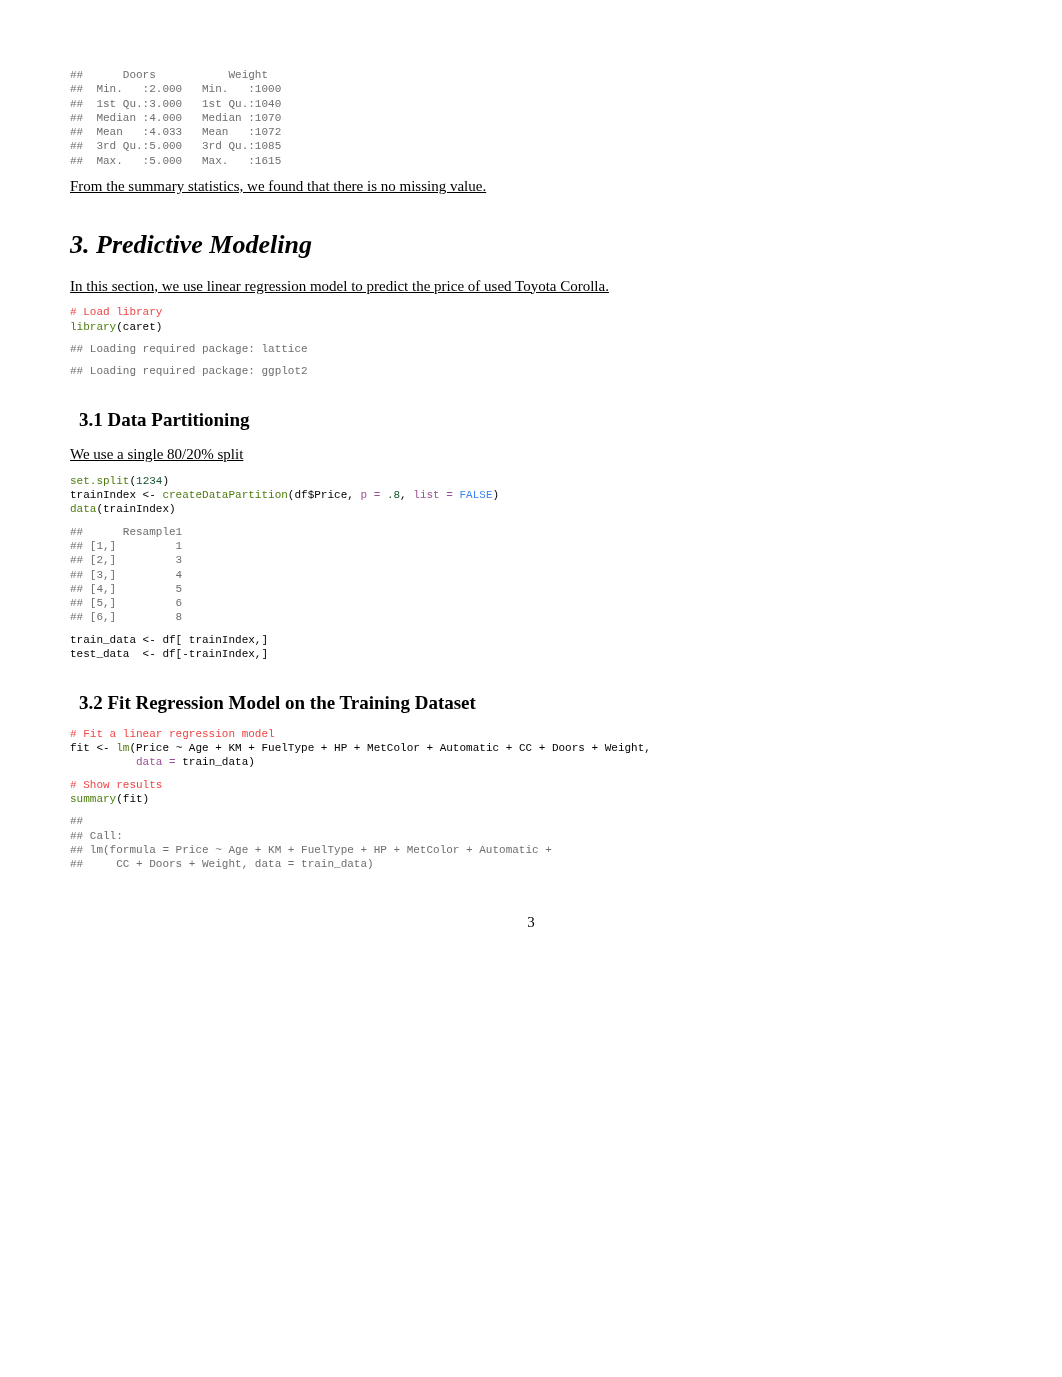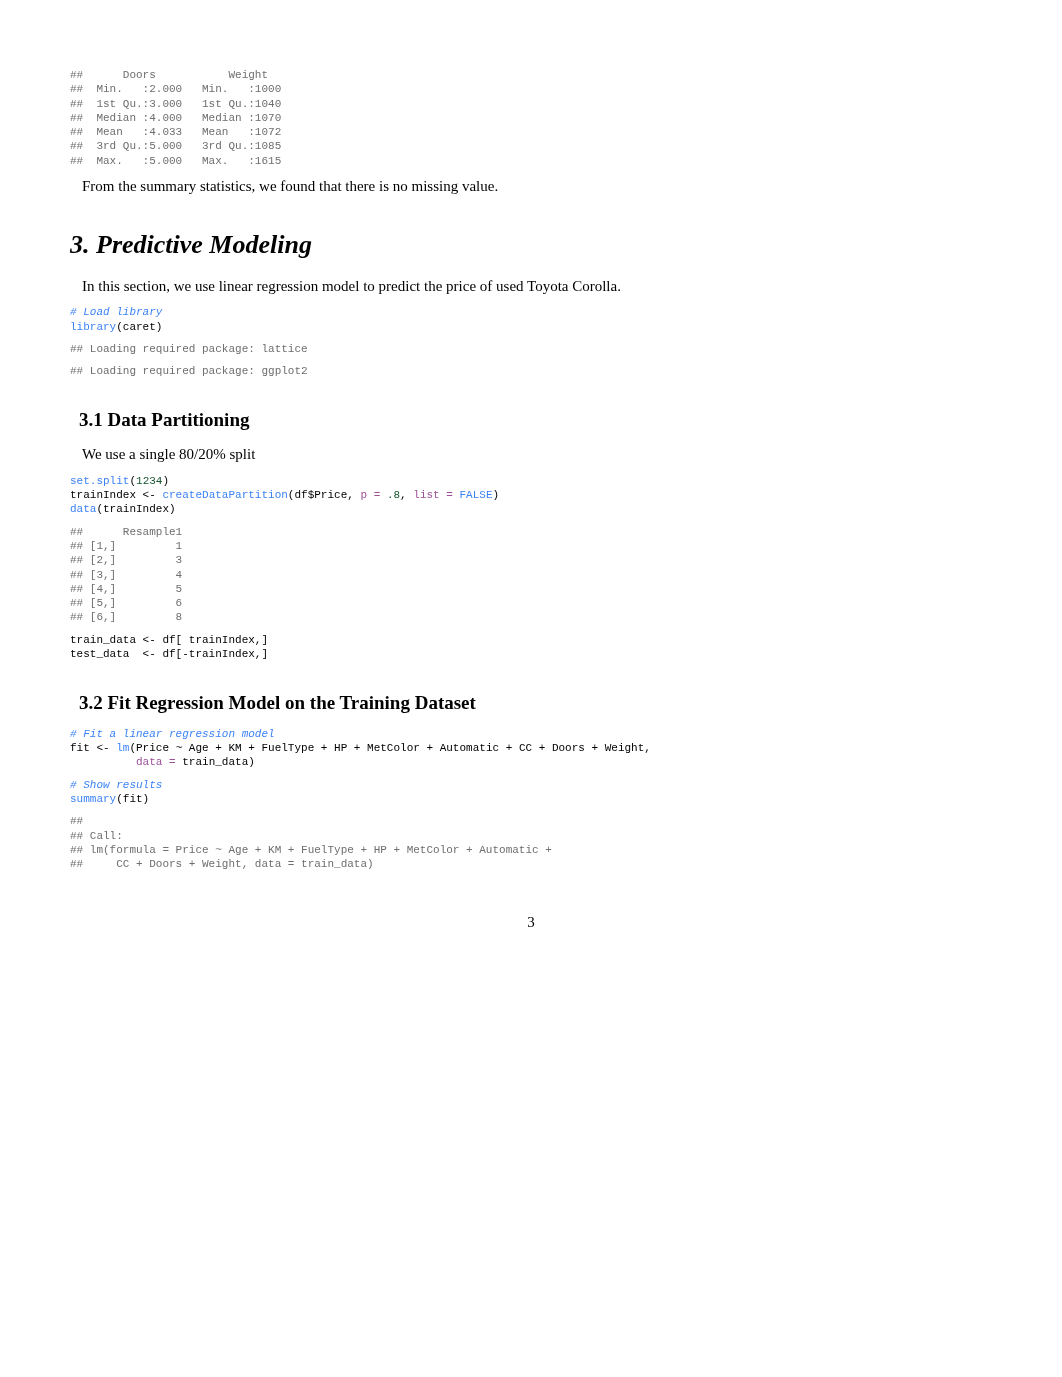--- a/index.html
+++ b/index.html
@@ -13,29 +13,29 @@
     width: 1062px;
     box-sizing: border-box;
   }
   pre {
     font-family: 'Courier New', monospace;
     font-size: 11px;
     white-space: pre;
     margin: 8px 0;
     line-height: 1.3;
   }
-  .comment { color: #3b82f6; font-style: italic; }
-  .func { color: #3b82f6; }
+  .comment { color: #ef4444; }
+  .func { color: #4d7c0f; }
   .kw-arg { color: #9B4F96; }
   .num { color: #14532d; }
   .const { color: #3b82f6; }
   .out-hash { color: #6E6E6E; }
   h1 { font-size: 26px; font-weight: bold; margin: 28px 0 12px 0; font-style: italic; }
   h2 { font-size: 19px; font-weight: bold; margin: 28px 0 10px 9px; }
-  p { margin: 8px 12px; }
+  p { margin: 8px 0; text-decoration: underline; }
   .pagenum { text-align: center; margin-top: 40px; font-size: 15px; }
 </style>
 </head>
 <body>
 
 <pre><span class="out-hash">##      Doors           Weight    
 ##  Min.   :2.000   Min.   :1000  
 ##  1st Qu.:3.000   1st Qu.:1040  
 ##  Median :4.000   Median :1070  
 ##  Mean   :4.033   Mean   :1072  

